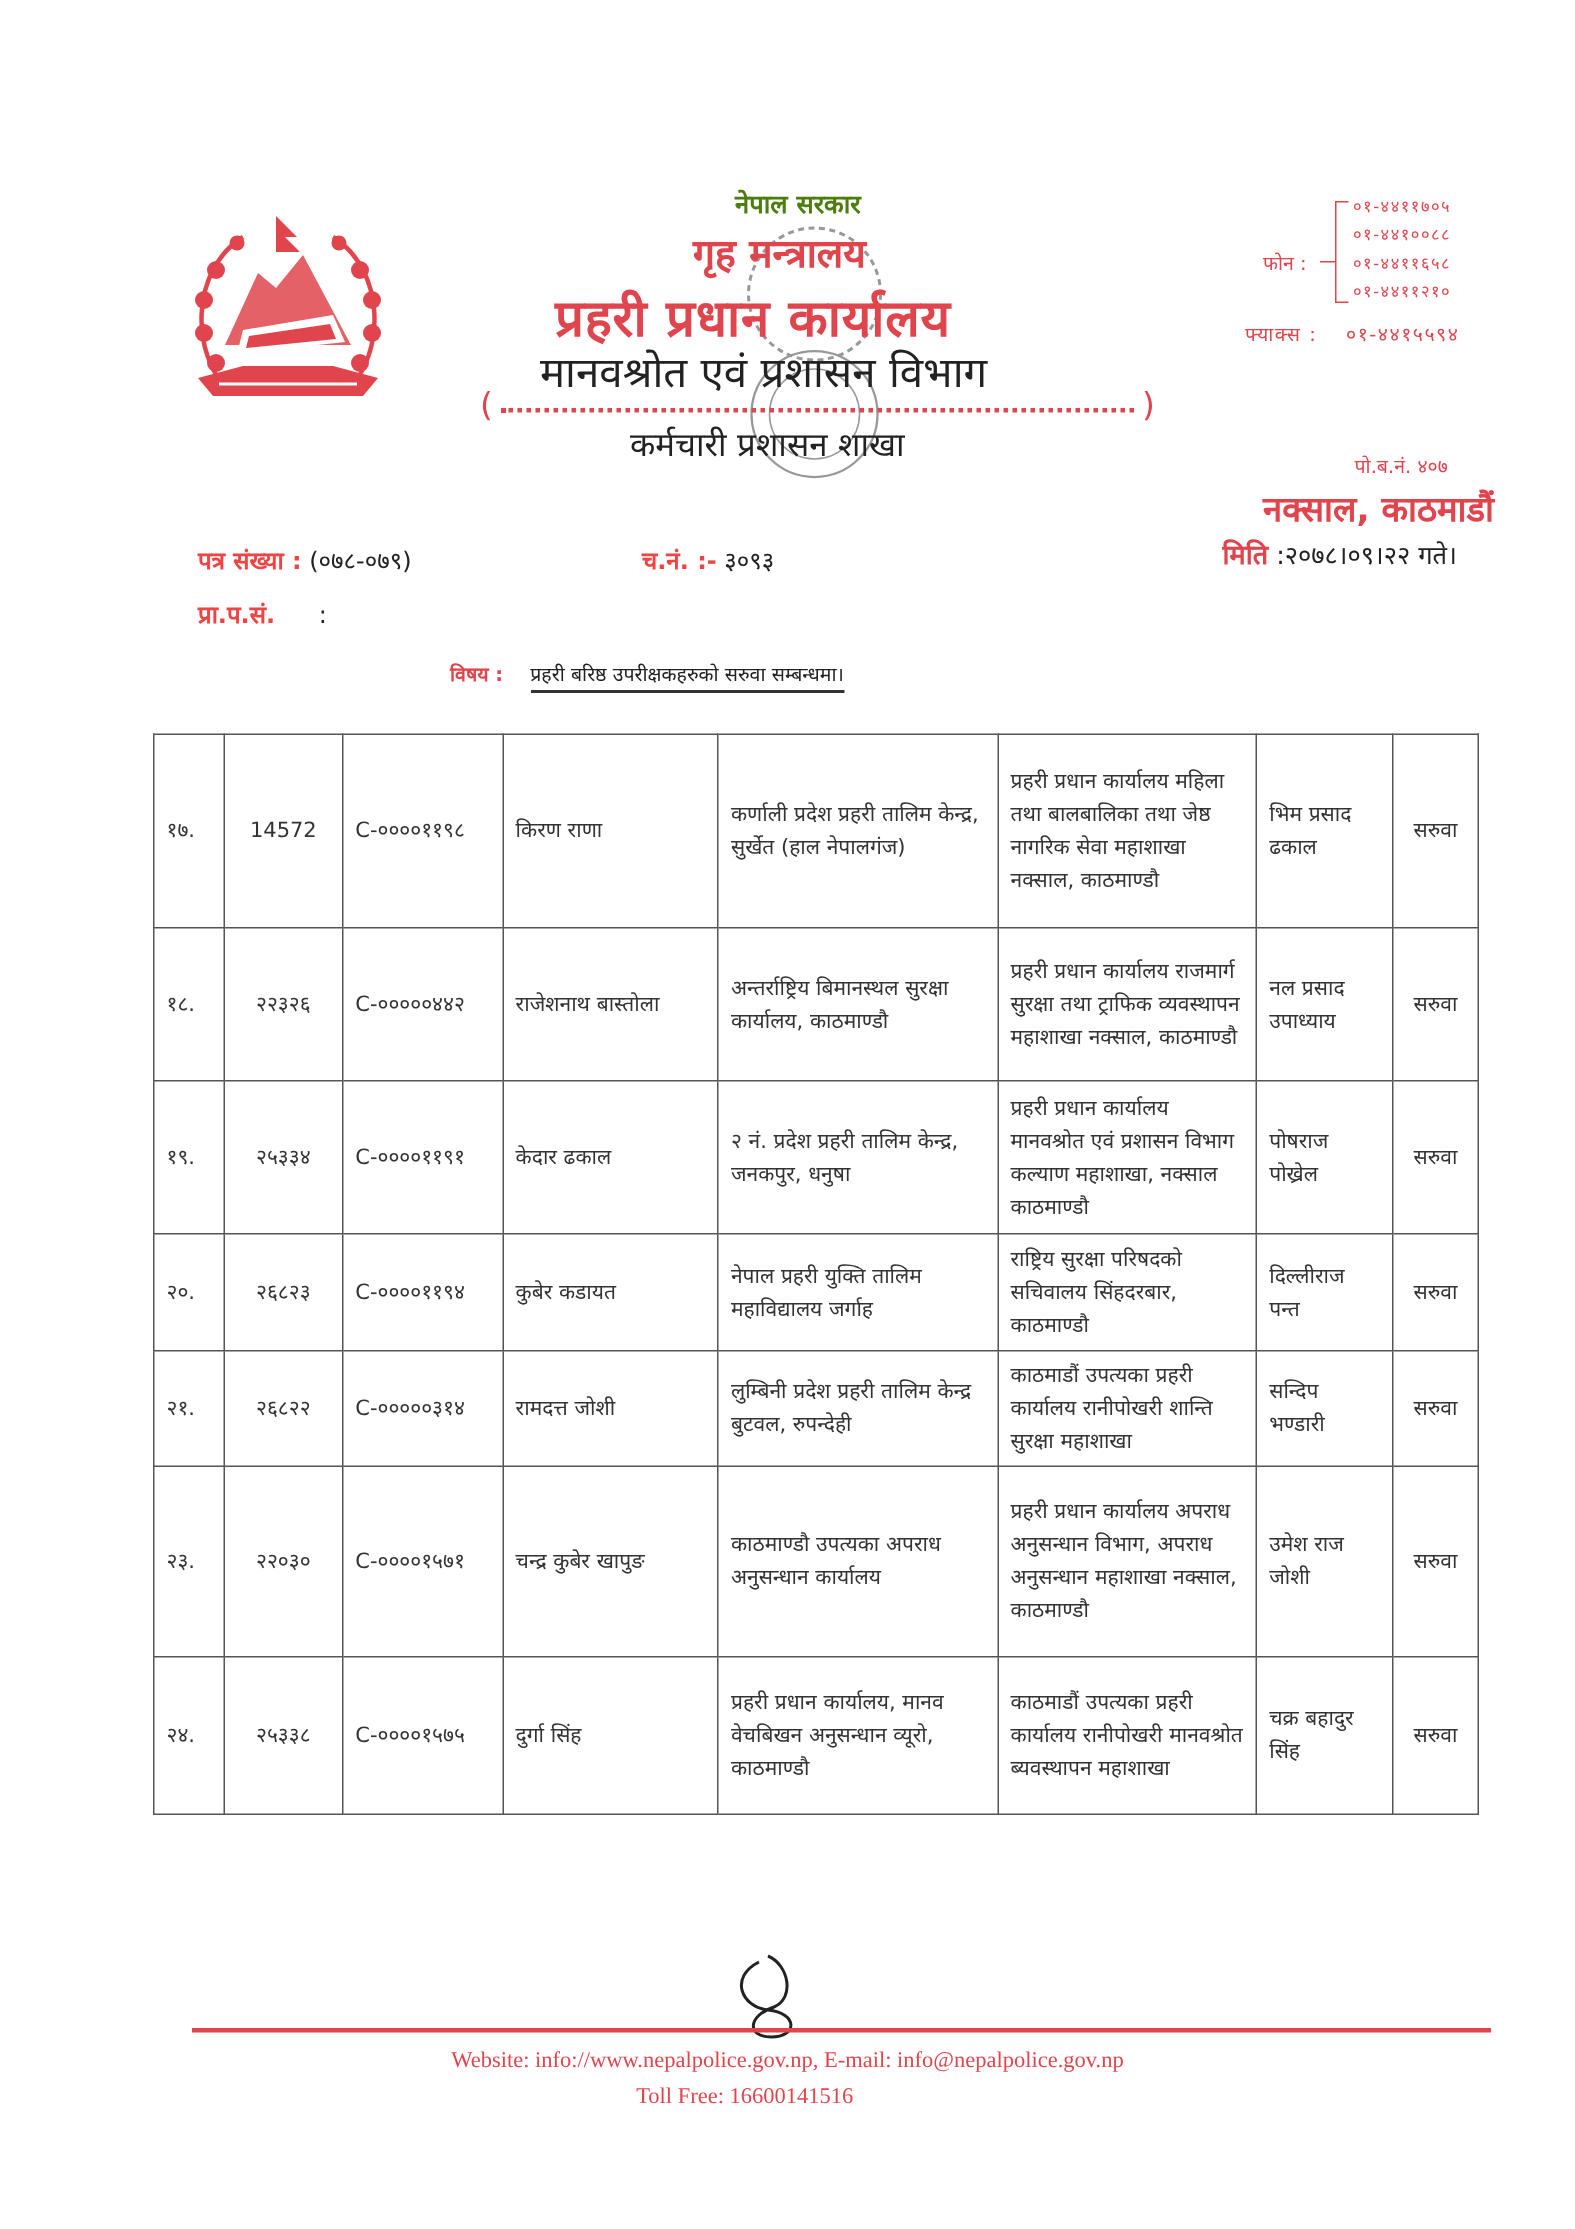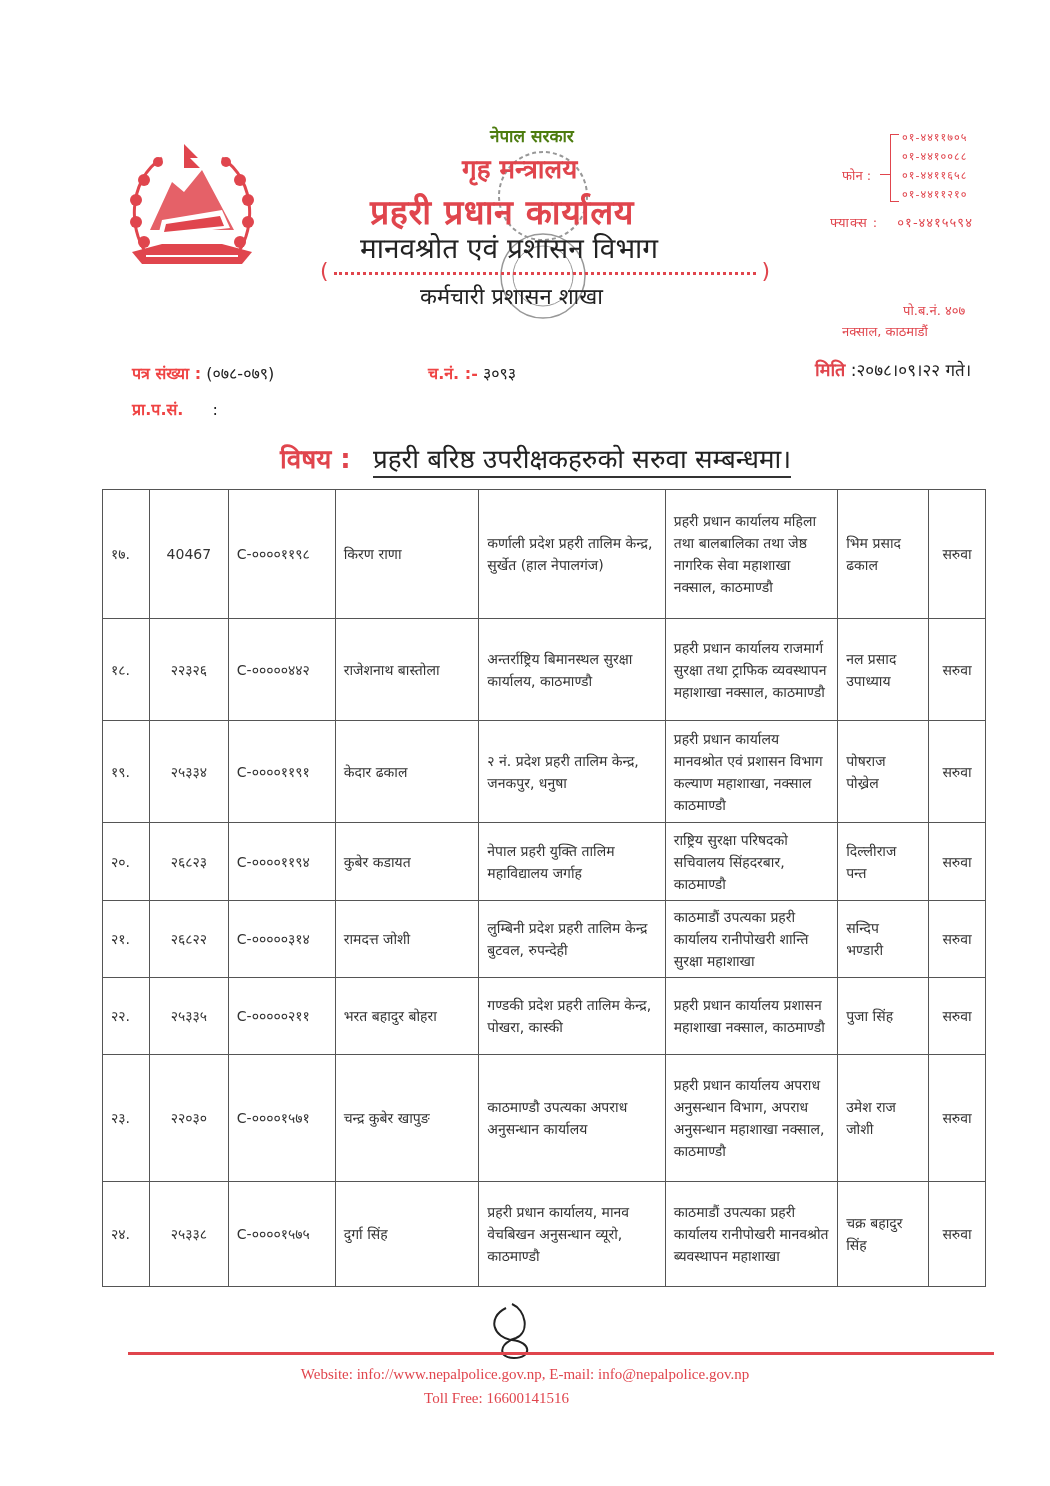--- a/index.html
+++ b/index.html
@@ -19,30 +19,30 @@
   .dotted .rp { position: absolute; right: 0; top: 0; }
   .section { left: 420px; top: 280px; font-size: 22px; color: #222; }
   .stamp { left: 478px; top: 146px; width: 130px; height: 178px; opacity: 0.55; }
 
   .phone-label { left: 842px; top: 166px; font-size: 13px; color: #e0454d; }
   .phone-bracket { left: 890px; top: 134px; width: 8px; height: 66px; border: 1px solid #e0454d; border-right: none; }
   .phone-dash { left: 880px; top: 174px; width: 10px; border-top: 1px solid #e0454d; }
   .phones { left: 902px; top: 128px; font-size: 11px; color: #e0454d; line-height: 19px; letter-spacing: 1px; }
   .fax { left: 830px; top: 213px; font-size: 13px; color: #e0454d; letter-spacing: 1px; }
   .pobox { left: 903px; top: 301px; font-size: 13px; color: #e0454d; }
-  .place { left: 842px; top: 322px; font-size: 13px; font-weight: normal; color: #e0454d; }
+  .place { left: 842px; top: 322px; font-size: 23px; font-weight: bold; color: #e0454d; }
   .date { left: 815px; top: 357px; font-size: 17px; color: #222; }
   .date .lbl { color: #e0454d; font-weight: bold; font-size: 18px; }
 
   .refno { left: 132px; top: 362px; font-size: 16px; color: #222; }
   .refno .lbl, .chalani .lbl, .prapas .lbl { color: #ef4444; font-weight: bold; }
   .chalani { left: 428px; top: 362px; font-size: 16px; color: #222; }
   .prapas { left: 132px; top: 398px; font-size: 16px; color: #222; }
 
-  .subject { left: 280px; top: 440px; font-size: 26px; color: #222; }
+  .subject { left: 300px; top: 440px; font-size: 13px; color: #222; }
   .subject .lbl { color: #e0454d; font-weight: bold; margin-right: 14px; }
   .subject .txt { border-bottom: 2px solid #333; padding-bottom: 2px; }
 
   
   table.grid { position: absolute; left: 102px; top: 489px; width: 884px; border-collapse: collapse; }
   table.grid td { border: 1px solid #555; font-size: 14px; color: #333; vertical-align: middle; padding: 0 8px; line-height: 22px; }
   td.c-sn { width: 30px; color: #555; }
   td.c-id { width: 62px; color: #555; text-align: center; }
   td.c-code { width: 90px; color: #555; font-size: 12px; }
   td.c-name { width: 127px; }
@@ -141,21 +141,21 @@
 
 <div class="abs subject">
   <span class="lbl">विषय :</span>
   <span class="txt">प्रहरी बरिष्ठ उपरीक्षकहरुको सरुवा सम्बन्धमा।</span>
 </div>
 
 <table class="grid">
   <tbody>
     <tr style="height:129px">
       <td class="c-sn">१७.</td>
-      <td class="c-id">40467</td>
+      <td class="c-id">14572</td>
       <td class="c-code">C-००००११९८</td>
       <td class="c-name">किरण राणा</td>
       <td class="c-from">कर्णाली प्रदेश प्रहरी तालिम केन्द्र, सुर्खेत (हाल नेपालगंज)</td>
       <td class="c-to">प्रहरी प्रधान कार्यालय महिला तथा बालबालिका तथा जेष्ठ नागरिक सेवा महाशाखा नक्साल, काठमाण्डौ</td>
       <td class="c-sub">भिम प्रसाद ढकाल</td>
       <td class="c-act">सरुवा</td>
     </tr>
     <tr style="height:102px">
       <td class="c-sn">१८.</td>
       <td class="c-id">२२३२६</td>
@@ -189,30 +189,20 @@
     <tr style="height:77px">
       <td class="c-sn">२१.</td>
       <td class="c-id">२६८२२</td>
       <td class="c-code">C-०००००३१४</td>
       <td class="c-name">रामदत्त जोशी</td>
       <td class="c-from">लुम्बिनी प्रदेश प्रहरी तालिम केन्द्र बुटवल, रुपन्देही</td>
       <td class="c-to">काठमाडौं उपत्यका प्रहरी कार्यालय रानीपोखरी शान्ति सुरक्षा महाशाखा</td>
       <td class="c-sub">सन्दिप भण्डारी</td>
       <td class="c-act">सरुवा</td>
     </tr>
-    <tr style="height:77px">
-      <td class="c-sn">२२.</td>
-      <td class="c-id">२५३३५</td>
-      <td class="c-code">C-०००००२११</td>
-      <td class="c-name">भरत बहादुर बोहरा</td>
-      <td class="c-from">गण्डकी प्रदेश प्रहरी तालिम केन्द्र, पोखरा, कास्की</td>
-      <td class="c-to">प्रहरी प्रधान कार्यालय प्रशासन महाशाखा नक्साल, काठमाण्डौ</td>
-      <td class="c-sub">पुजा सिंह</td>
-      <td class="c-act">सरुवा</td>
-    </tr>
     <tr style="height:127px">
       <td class="c-sn">२३.</td>
       <td class="c-id">२२०३०</td>
       <td class="c-code">C-००००१५७१</td>
       <td class="c-name">चन्द्र कुबेर खापुङ</td>
       <td class="c-from">काठमाण्डौ उपत्यका अपराध अनुसन्धान कार्यालय</td>
       <td class="c-to">प्रहरी प्रधान कार्यालय अपराध अनुसन्धान विभाग, अपराध अनुसन्धान महाशाखा नक्साल, काठमाण्डौ</td>
       <td class="c-sub">उमेश राज जोशी</td>
       <td class="c-act">सरुवा</td>
     </tr>

